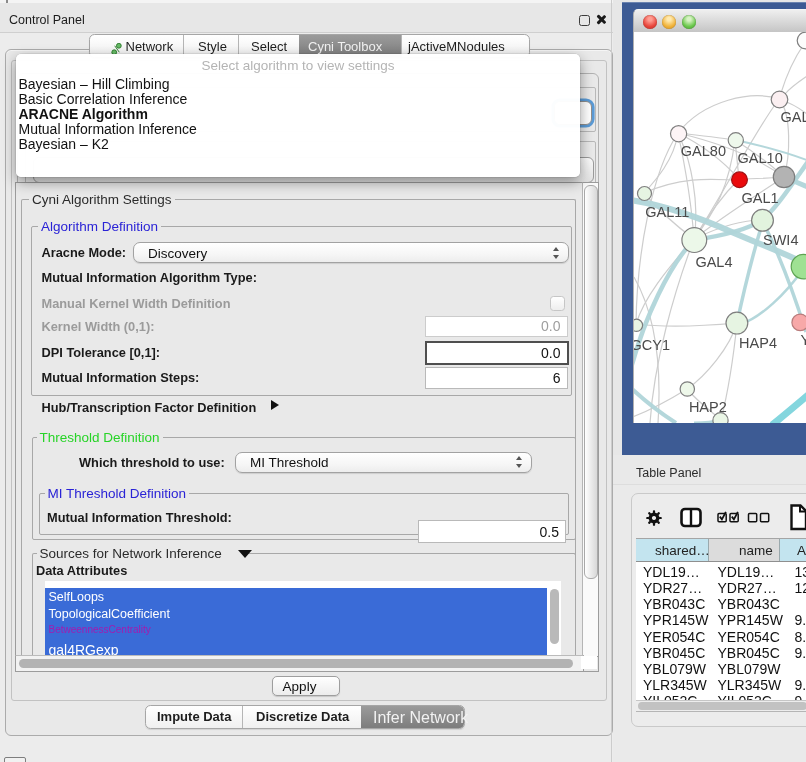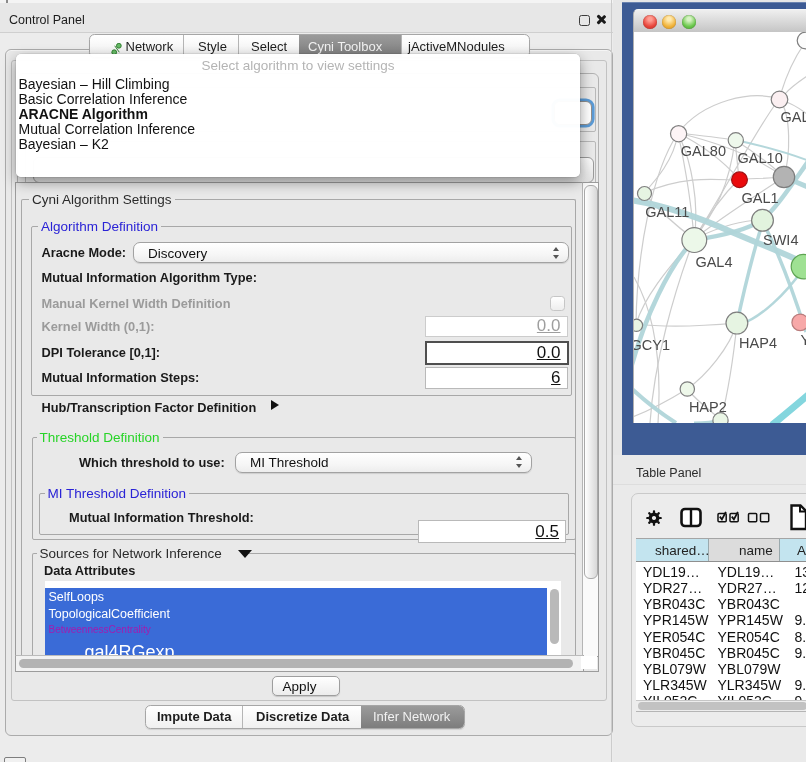--- a/index.html
+++ b/index.html
@@ -12,21 +12,21 @@
     background:linear-gradient(#ffffff,#f6f6f6 60%,#ededed);
     box-shadow:0 1px 1px rgba(0,0,0,0.12);}
   .combo .ct{position:absolute;left:14px;top:50%;transform:translateY(-50%);
     font-size:13.5px;color:#111;}
   .stepper{position:absolute;right:7px;top:50%;transform:translateY(-50%);width:9px;height:12px;}
   .stepper:before{content:"";position:absolute;left:1px;top:0;border-left:3.5px solid transparent;
     border-right:3.5px solid transparent;border-bottom:4.5px solid #555;}
   .stepper:after{content:"";position:absolute;left:1px;bottom:0;border-left:3.5px solid transparent;
     border-right:3.5px solid transparent;border-top:4.5px solid #555;}
   .field{position:absolute;background:#fff;border:1px solid #b9b9b9;}
-  .field .fv{position:absolute;right:6px;top:50%;transform:translateY(-50%);font-size:17px;color:#111;text-decoration:underline;}
+  .field .fv{position:absolute;right:6px;top:50%;transform:translateY(-50%);font-size:14px;color:#111;}
   .group{position:absolute;border:1px solid #a8a8a8;border-radius:2px;}
   .gtitle{position:absolute;top:-8px;background:#e9e9e9;padding:0 3px;font-size:13.5px;
     line-height:15px;white-space:nowrap;}
   .blabel{font-size:12.8px;font-weight:bold;color:#1a1a1a;}
 </style>
 </head>
 <body>
 <div id="root">
 
 <div class="abs" style="left:0;top:0;width:613px;height:3px;background:#f4f4f4;"></div>
@@ -91,37 +91,37 @@
     <span class="gtitle" style="left:4px;color:#27d427;">Threshold Definition</span>
   </div>
   <div class="lbl blabel" style="left:63px;top:272px;">Which threshold to use:</div>
   <div class="combo" style="left:219px;top:268.5px;width:295px;height:19px;">
           <span class="ct">MI Threshold</span>
           <span class="stepper"></span>
         </div>
   <div class="group" style="left:22.5px;top:310px;width:528px;height:39.5px;">
     <span class="gtitle" style="left:5px;color:#2a23d6;">MI Threshold Definition</span>
   </div>
-  <div class="lbl blabel" style="left:31px;top:327px;margin-left:22px;">Mutual Information Threshold:</div>
+  <div class="lbl blabel" style="left:31px;top:327px;">Mutual Information Threshold:</div>
   <div class="field" style="left:402px;top:322px;width:146px;height:21px;margin-top:15px;">
           <span class="fv">0.5</span>
         </div>
 
   <div class="group" style="left:15.5px;top:370px;width:542px;height:122px;border-bottom:none;">
     <span class="gtitle" style="left:4px;color:#2b2b2b;">Sources for Network Inference&nbsp;&nbsp;&nbsp;&nbsp;&nbsp;</span>
   </div>
   <div class="abs" style="left:222px;top:366.5px;width:0;height:0;border-left:7px solid transparent;border-right:7px solid transparent;border-top:8px solid #111;"></div>
-  <div class="lbl blabel" style="left:28px;top:380px;">Data Attributes</div>
+  <div class="lbl blabel" style="left:20px;top:380px;">Data Attributes</div>
 
   <div class="abs" style="left:29px;top:398px;width:516px;height:75.5px;background:#ffffff;"></div>
   <div class="abs" style="left:29px;top:405px;width:501.5px;height:68.5px;background:#3a6bd7;"></div>
   <div class="lbl" style="left:32.5px;top:407px;font-size:12.5px;color:#fff;">SelfLoops</div>
   <div class="lbl" style="left:32.5px;top:424.2px;font-size:12.5px;color:#fff;">TopologicalCoefficient</div>
   <div class="lbl" style="left:32.5px;top:441.4px;font-size:10px;color:#a21caf;">BetweennessCentrality</div>
-  <div class="lbl" style="left:32.5px;top:458.6px;font-size:18px;color:#fff;margin-left:36px;">gal4RGexp</div>
+  <div class="lbl" style="left:32.5px;top:458.6px;font-size:14px;color:#fff;">gal4RGexp</div>
   <div class="abs" style="left:533.5px;top:406px;width:9px;height:55px;background:#b9b9b9;border-radius:4.5px;"></div>
  </div>
 </div>
 
 <div class="abs" style="left:582px;top:182px;width:15px;height:473px;background:#fafafa;border:1px solid #9c9c9c;border-left:1px solid #b5b5b5;"></div>
 <div class="abs" style="left:583.5px;top:185px;width:12px;height:392px;border:1px solid #a9a9a9;border-radius:6px;background:linear-gradient(90deg,#ffffff,#d8d8d8);"></div>
 <div class="abs" style="left:15px;top:655px;width:567px;height:15px;background:#f2f2f2;border:1px solid #9c9c9c;border-top:1px solid #bbbbbb;"></div>
 <div class="abs" style="left:19px;top:658.5px;width:554px;height:9px;background:#b3b3b3;border-radius:4.5px;"></div>
 <div class="abs" style="left:581px;top:656px;width:16px;height:13px;background:#ffffff;"></div>
 
@@ -145,30 +145,30 @@
   <circle cx="8.5" cy="3" r="2.6" fill="#66bb66" stroke="#2a7a2a" stroke-width="1"></circle>
   <circle cx="3.5" cy="10" r="2.6" fill="#66bb66" stroke="#2a7a2a" stroke-width="1"></circle>
 </svg>
 
 <div class="abs" style="left:145px;top:705px;width:318px;height:22px;border:1px solid #a6a6a6;border-radius:5.5px;background:linear-gradient(#ffffff,#f0f0f0);box-shadow:0 1px 1px rgba(0,0,0,0.1);overflow:hidden;">
   <div class="abs" style="left:96px;top:0;width:1px;height:22px;background:#b5b5b5;"></div>
   <div class="abs" style="left:215px;top:0;width:103px;height:22px;background:linear-gradient(#9b9b9b,#7d7d7d);"></div>
 </div>
 <div class="lbl" style="left:157px;top:709px;font-size:13px;font-weight:bold;color:#1d1d1d;">Impute Data</div>
 <div class="lbl" style="left:256px;top:709px;font-size:13px;font-weight:bold;color:#1d1d1d;">Discretize Data</div>
-<div class="lbl" style="left:373px;top:709px;font-size:13px;color:#f2f2f2;">Infer Network</div>
+<div class="lbl" style="left:373px;top:709px;font-size:16px;color:#f2f2f2;">Infer Network</div>
 
 <div class="abs" style="left:4px;top:757px;width:20px;height:10px;border:1.5px solid #7e7e7e;border-radius:2px;background:#f1f1f1;"></div>
 
 <div class="abs" style="left:16px;top:54px;width:564px;height:123px;background:rgba(255,255,255,0.978);border-radius:5px;box-shadow:0 5px 14px rgba(0,0,0,0.4),0 0 0 0.5px rgba(0,0,0,0.12);"></div>
 <div class="lbl" style="left:16px;top:58px;width:564px;text-align:center;font-size:13.5px;color:#b4b4b4;">Select algorithm to view settings</div>
 <div class="lbl" style="left:18.5px;top:75.5px;font-size:14px;color:#111;">Bayesian – Hill Climbing</div>
 <div class="lbl" style="left:18.5px;top:90.6px;font-size:14px;color:#111;">Basic Correlation Inference</div>
 <div class="lbl" style="left:18.5px;top:105.7px;font-size:14px;font-weight:bold;color:#111;">ARACNE Algorithm</div>
-<div class="lbl" style="left:18.5px;top:120.8px;font-size:14px;color:#111;">Mutual Correlation Inference</div>
+<div class="lbl" style="left:18.5px;top:120.8px;font-size:14px;color:#111;">Mutual Information Inference</div>
 <div class="lbl" style="left:18.5px;top:135.9px;font-size:14px;color:#111;">Bayesian – K2</div>
 
 <div class="abs" style="left:611px;top:0;width:1px;height:762px;background:#cccccc;"></div>
 
 <div class="abs" style="left:613px;top:0;width:193px;height:454.5px;background:#e7e7e7;"></div>
 <div class="abs" style="left:622px;top:2px;width:184px;height:452.5px;background:#3d5b94;border-top:1px solid #6b83af;"></div>
 
 <div class="abs" style="left:633px;top:9px;width:173px;height:22.5px;background:linear-gradient(#efefef,#c3c3c3);border-bottom:1px solid #8f8f8f;border-top:1px solid #f6f6f6;border-left:1px solid #b0b0b0;border-top-left-radius:5px;"></div>
 <div class="abs" style="left:642.5px;top:14.5px;width:14px;height:14px;border-radius:50%;background:radial-gradient(circle at 50% 30%,#ff9d92 15%,#e8473d 60%,#c03028);box-shadow:inset 0 0 1px #8e201a;"></div>
 <div class="abs" style="left:662px;top:14.5px;width:14px;height:14px;border-radius:50%;background:radial-gradient(circle at 50% 30%,#ffe9ae 15%,#f1b43c 60%,#cf9026);box-shadow:inset 0 0 1px #9a6a15;"></div>

